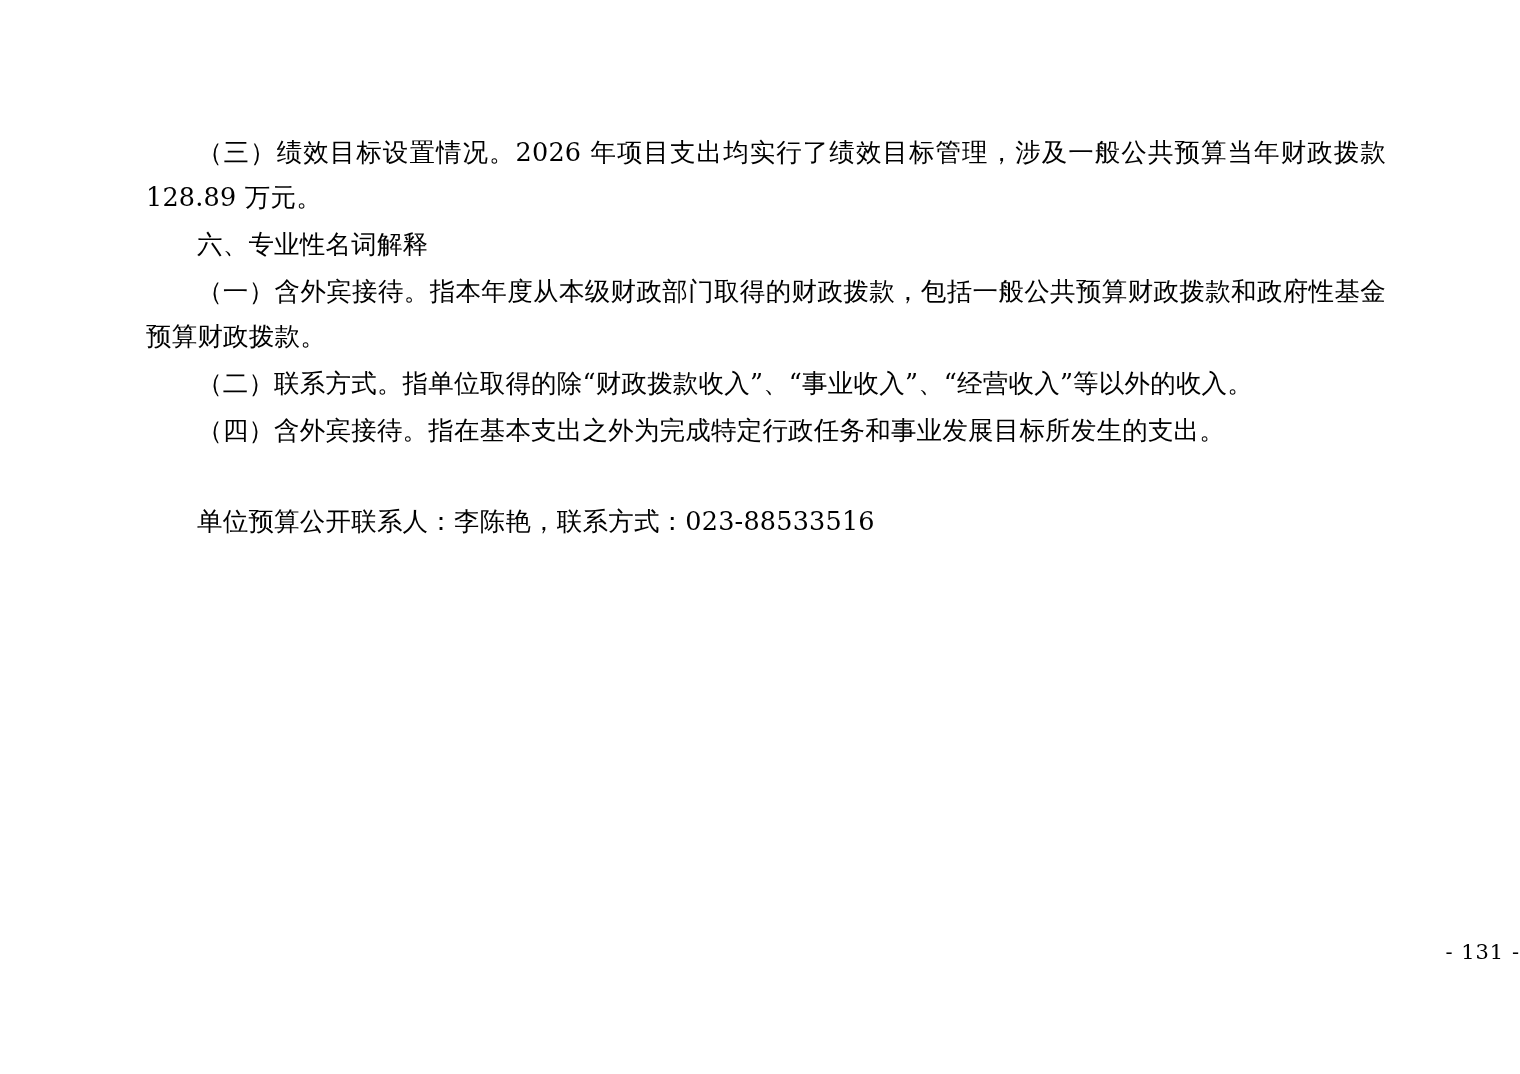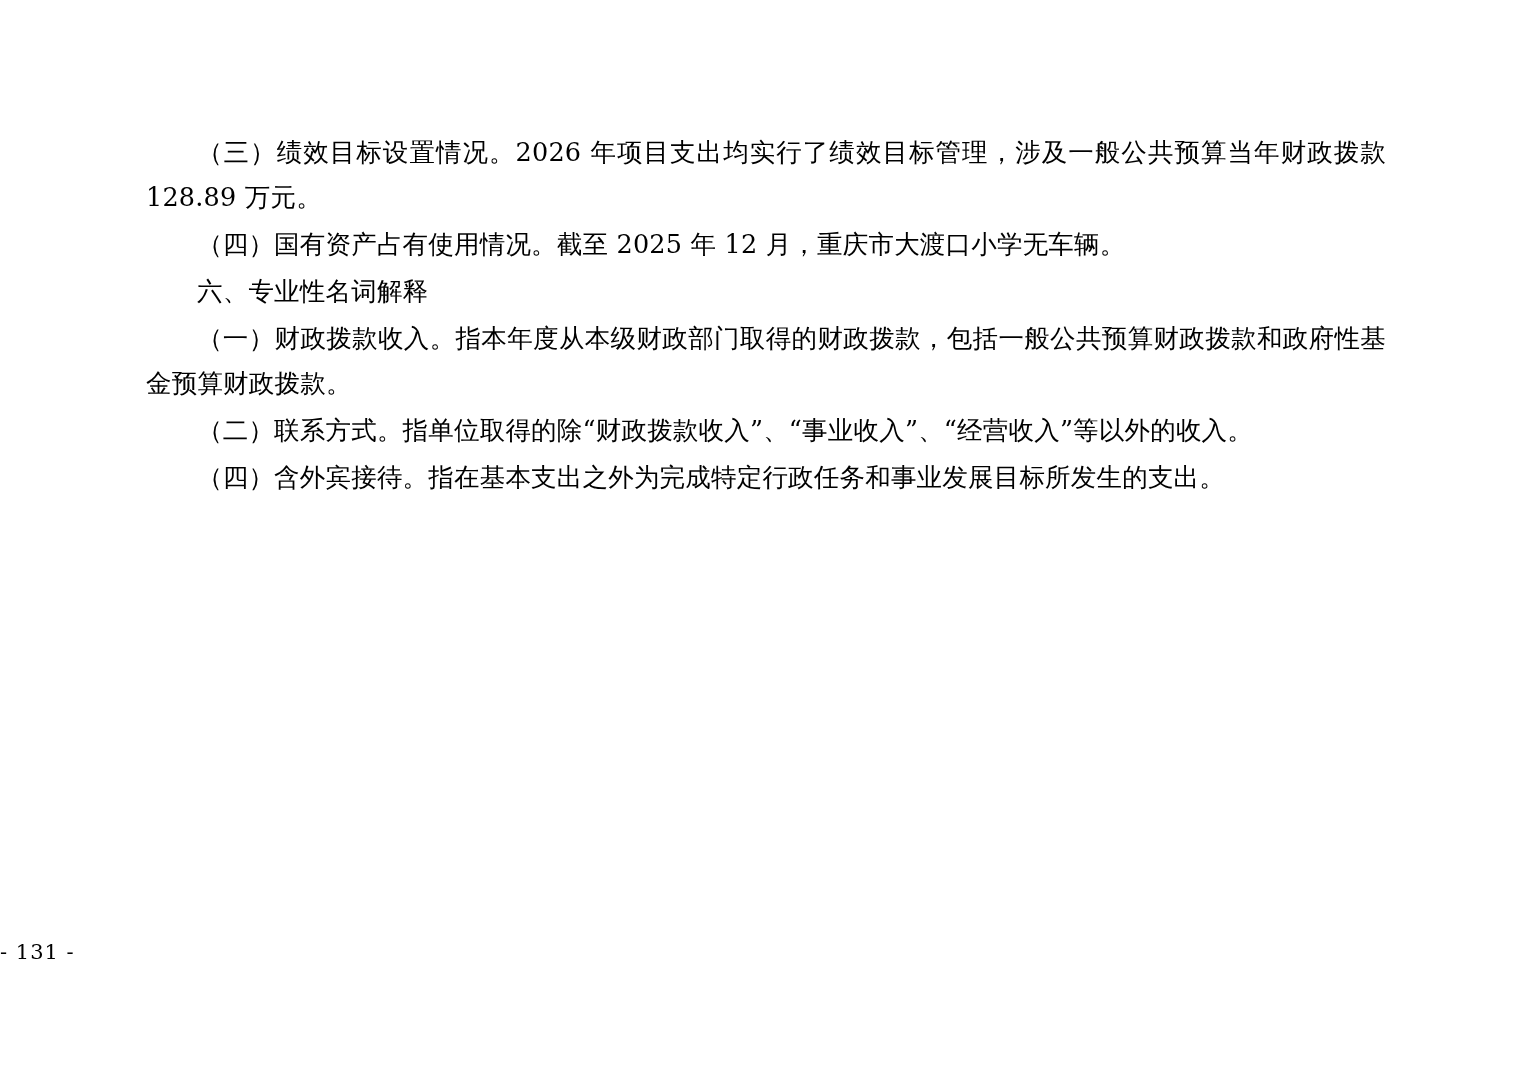--- a/index.html
+++ b/index.html
@@ -43,43 +43,43 @@
   }
   .contact {
     margin-top: 46px;
     text-indent: 51px;
   }
   .footer {
     position: absolute;
     left: 0;
     right: 0;
     top: 940px;
-    text-align: left;
+    text-align: right;
     font-size: 21px;
     font-family: "DejaVu Serif", "Liberation Serif", serif;
     letter-spacing: 1px;
   }
 </style>
 </head>
 <body>
 
 <div class="page">
   <div class="content">
 
     <p class="indent">（三）绩效目标设置情况。2026 年项目支出均实行了绩效目标管理，涉及一般公共预算当年财政拨款 128.89 万元。</p>
 
-    <p class="indent">（四）国有资产占有使用情况。截至 2025 年 12 月，重庆市大渡口小学无车辆。</p>
 
     <p class="heading">六、专业性名词解释</p>
 
-    <p class="indent">（一）财政拨款收入。指本年度从本级财政部门取得的财政拨款，包括一般公共预算财政拨款和政府性基金预算财政拨款。</p>
+    <p class="indent">（一）含外宾接待。指本年度从本级财政部门取得的财政拨款，包括一般公共预算财政拨款和政府性基金预算财政拨款。</p>
 
     <p class="indent">（二）联系方式。指单位取得的除“财政拨款收入”、“事业收入”、“经营收入”等以外的收入。</p>
 
 
     <p class="indent">（四）含外宾接待。指在基本支出之外为完成特定行政任务和事业发展目标所发生的支出。</p>
 
 
+    <p class="contact">单位预算公开联系人：李陈艳，联系方式：023-88533516</p>
 
   </div>
 
   <div class="footer">- 131 -</div>
 </div>
 
 </body></html>

